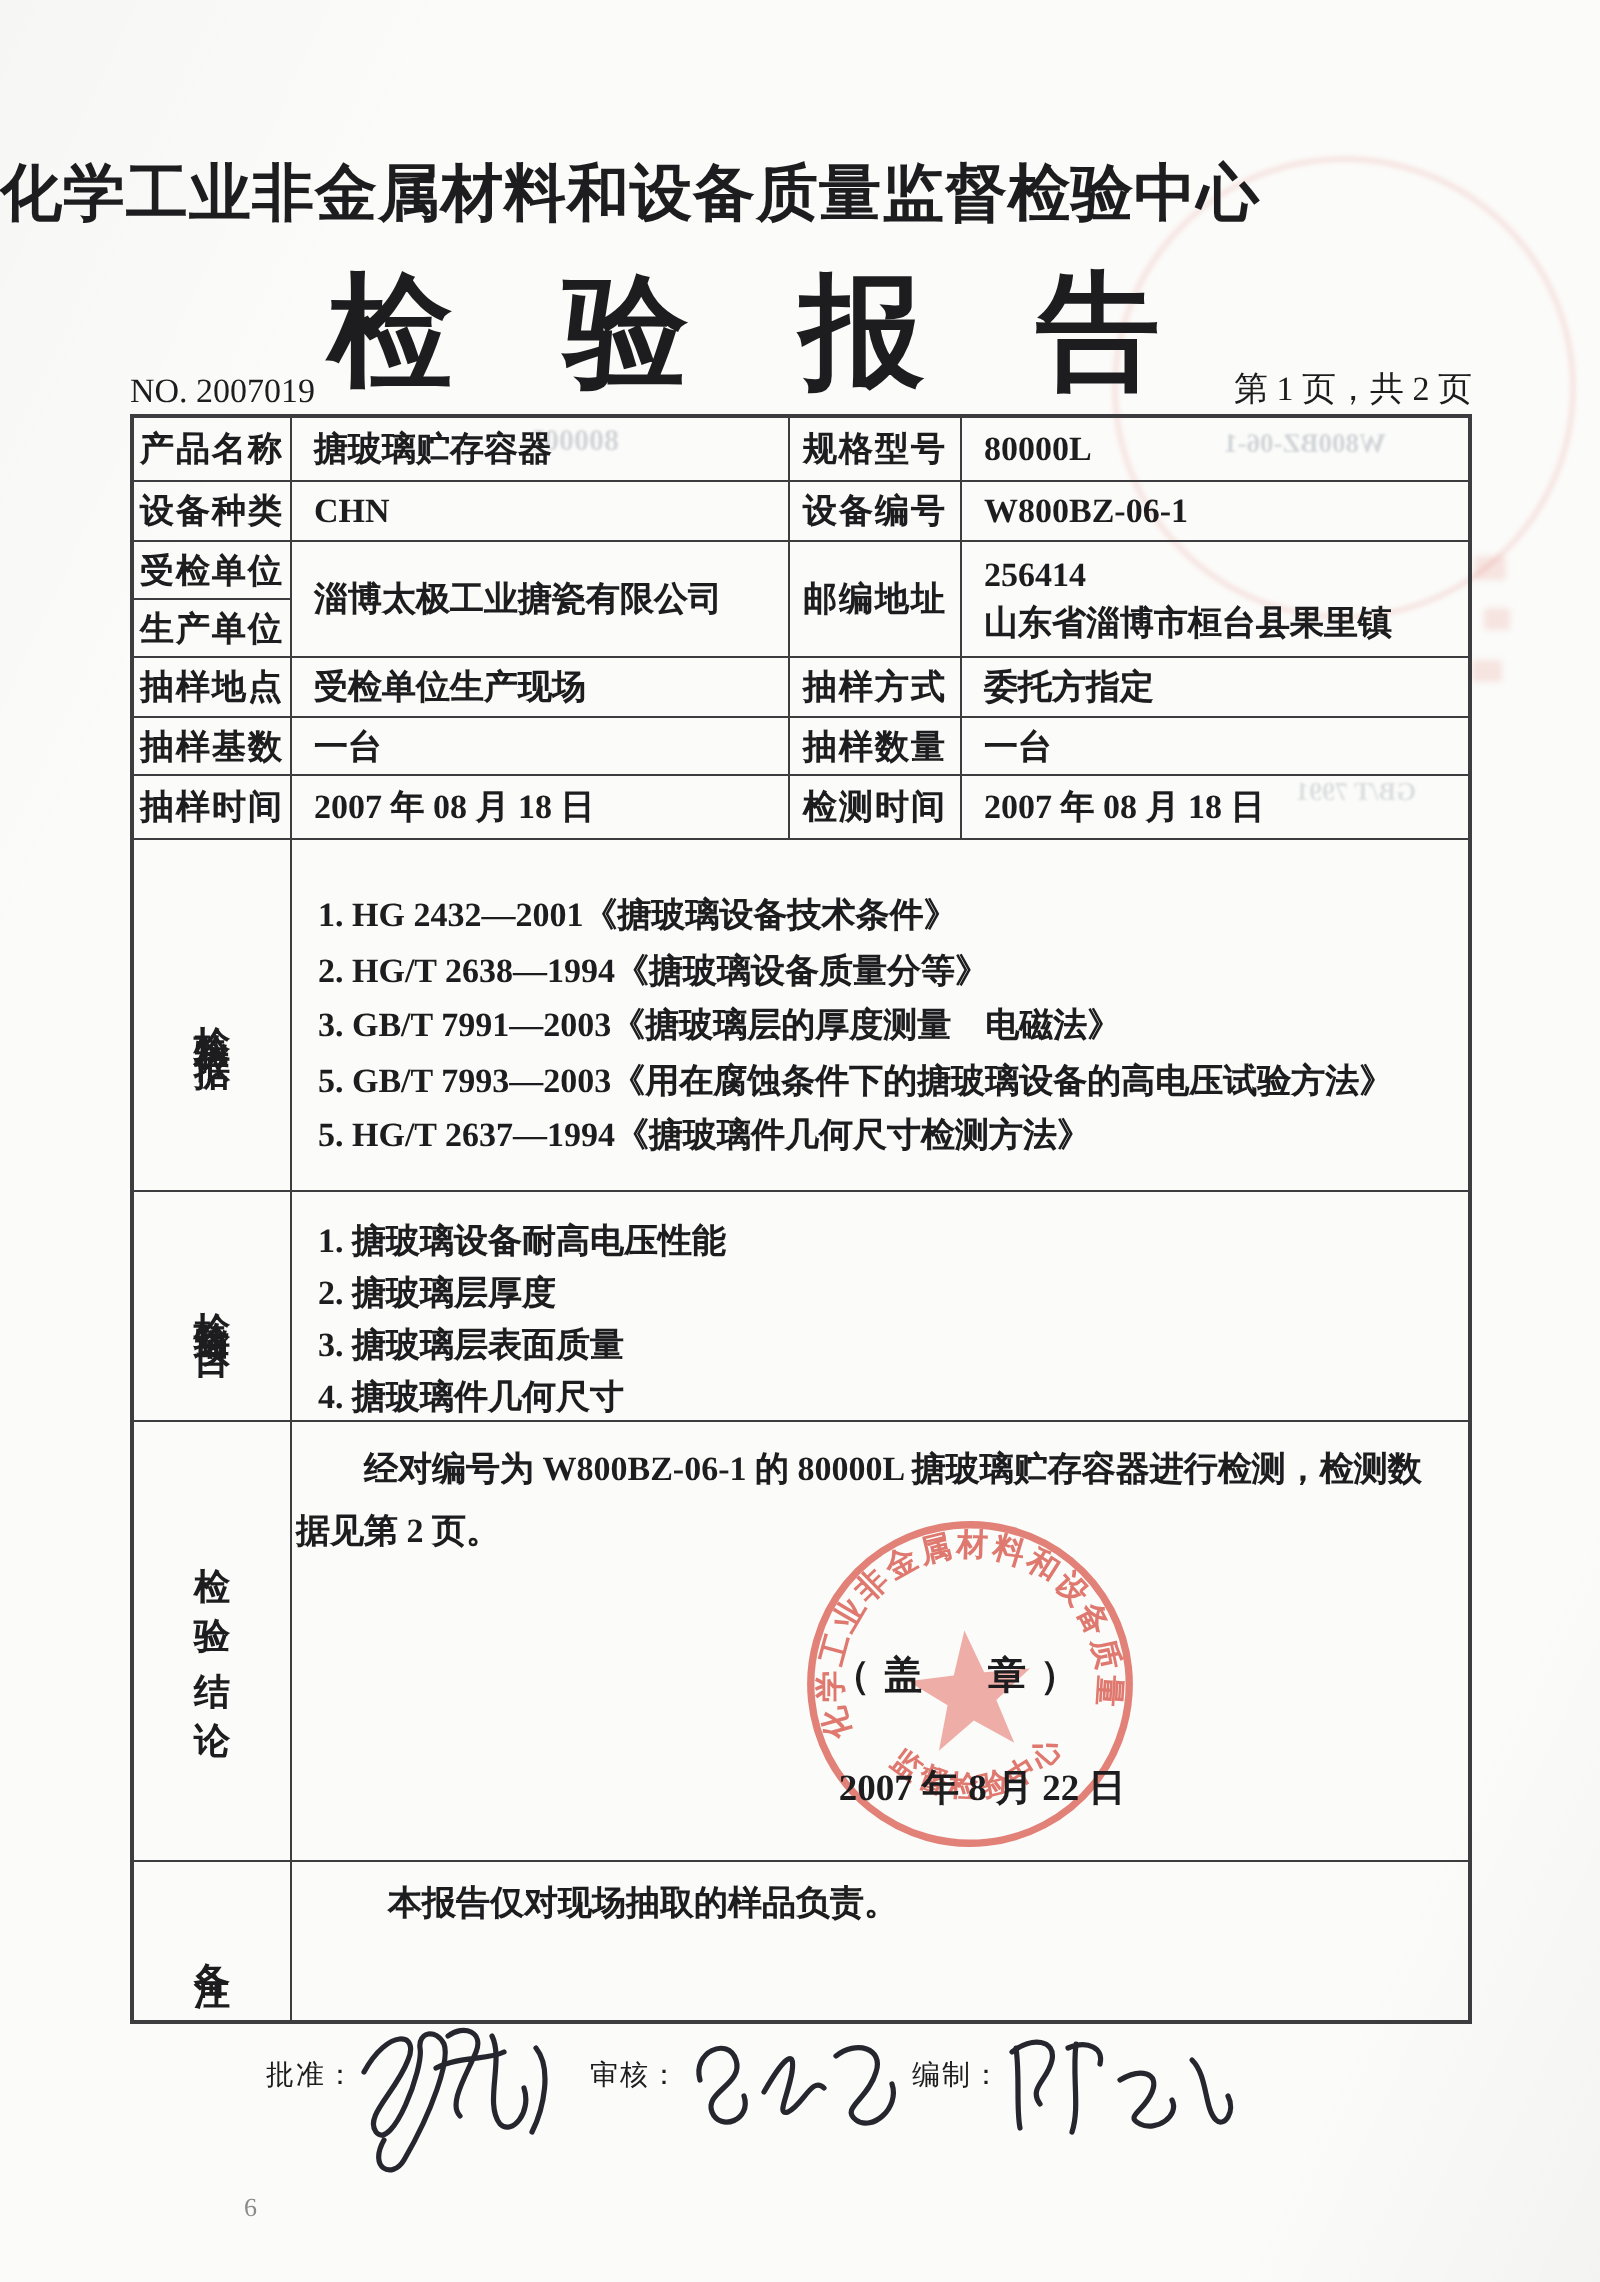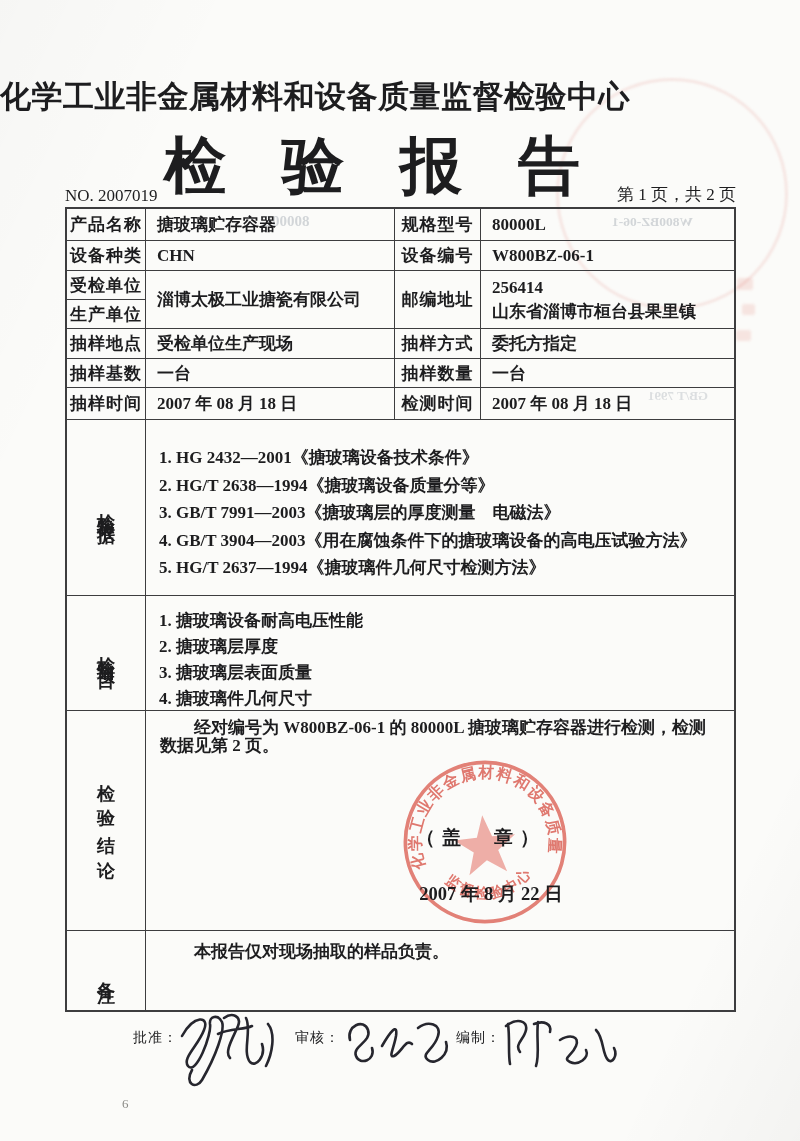--- a/index.html
+++ b/index.html
@@ -48,21 +48,21 @@
   .two-line { flex-direction:column; align-items:flex-start; justify-content:center; line-height:1.4; }
   
   .sec-label { display:flex; align-items:center; justify-content:center; padding:0; }
   .v-text { writing-mode:vertical-rl; text-orientation:upright; font-size:18px; letter-spacing:1px; }
   .ls4 { letter-spacing:5px; } .ls5 { letter-spacing:6px; } .ls20 { letter-spacing:26px; } .ls3 { letter-spacing:4px; }
   .sec-content { display:block; padding:0; position:relative; }
   .basis-list { padding:24px 10px 0 13px; font-size:17px; line-height:27.5px; }
   .items-list { padding:12px 10px 0 13px; font-size:17px; line-height:26px; }
   .basis-list div, .items-list div { white-space:nowrap; }
   .conclusion-cell { position:relative; font-size:17px; }
-  .conclusion-text { margin:8px 16px 0 14px; text-indent:2em; line-height:18px; }
+  .conclusion-text { margin:8px 16px 0 2px; text-indent:2em; line-height:31px; }
   .seal-words {
     position:absolute; top:114px; left:255px; width:160px; text-align:center;
     font-size:19px; letter-spacing:7px; white-space:nowrap;
   }
   .seal-date {
     position:absolute; top:170px; left:250px; width:190px; text-align:center;
     font-size:18.5px; white-space:nowrap;
   }
   .stamp { position:absolute; top:46px; left:254px; width:170px; height:170px;
     transform:rotate(-6deg); mix-blend-mode:multiply; opacity:0.85; }
@@ -154,21 +154,21 @@
 
     <div class="t-row sec h176">
       <div class="t-cell sec-label">
         <span class="v-text ls4">检验依据</span>
       </div>
       <div class="t-cell bl sec-content">
         <div class="basis-list">
           <div>1. HG 2432—2001《搪玻璃设备技术条件》</div>
           <div>2. HG/T 2638—1994《搪玻璃设备质量分等》</div>
           <div>3. GB/T 7991—2003《搪玻璃层的厚度测量　电磁法》</div>
-          <div>4. GB/T 3904—2003《用在腐蚀条件下的搪玻璃设备的高电压试验方法》</div>
+          <div>5. GB/T 7993—2003《用在腐蚀条件下的搪玻璃设备的高电压试验方法》</div>
           <div>5. HG/T 2637—1994《搪玻璃件几何尺寸检测方法》</div>
         </div>
       </div>
     </div>
 
     <div class="t-row sec h115">
       <div class="t-cell sec-label">
         <span class="v-text ls5">检验项目</span>
       </div>
       <div class="t-cell bl sec-content">

